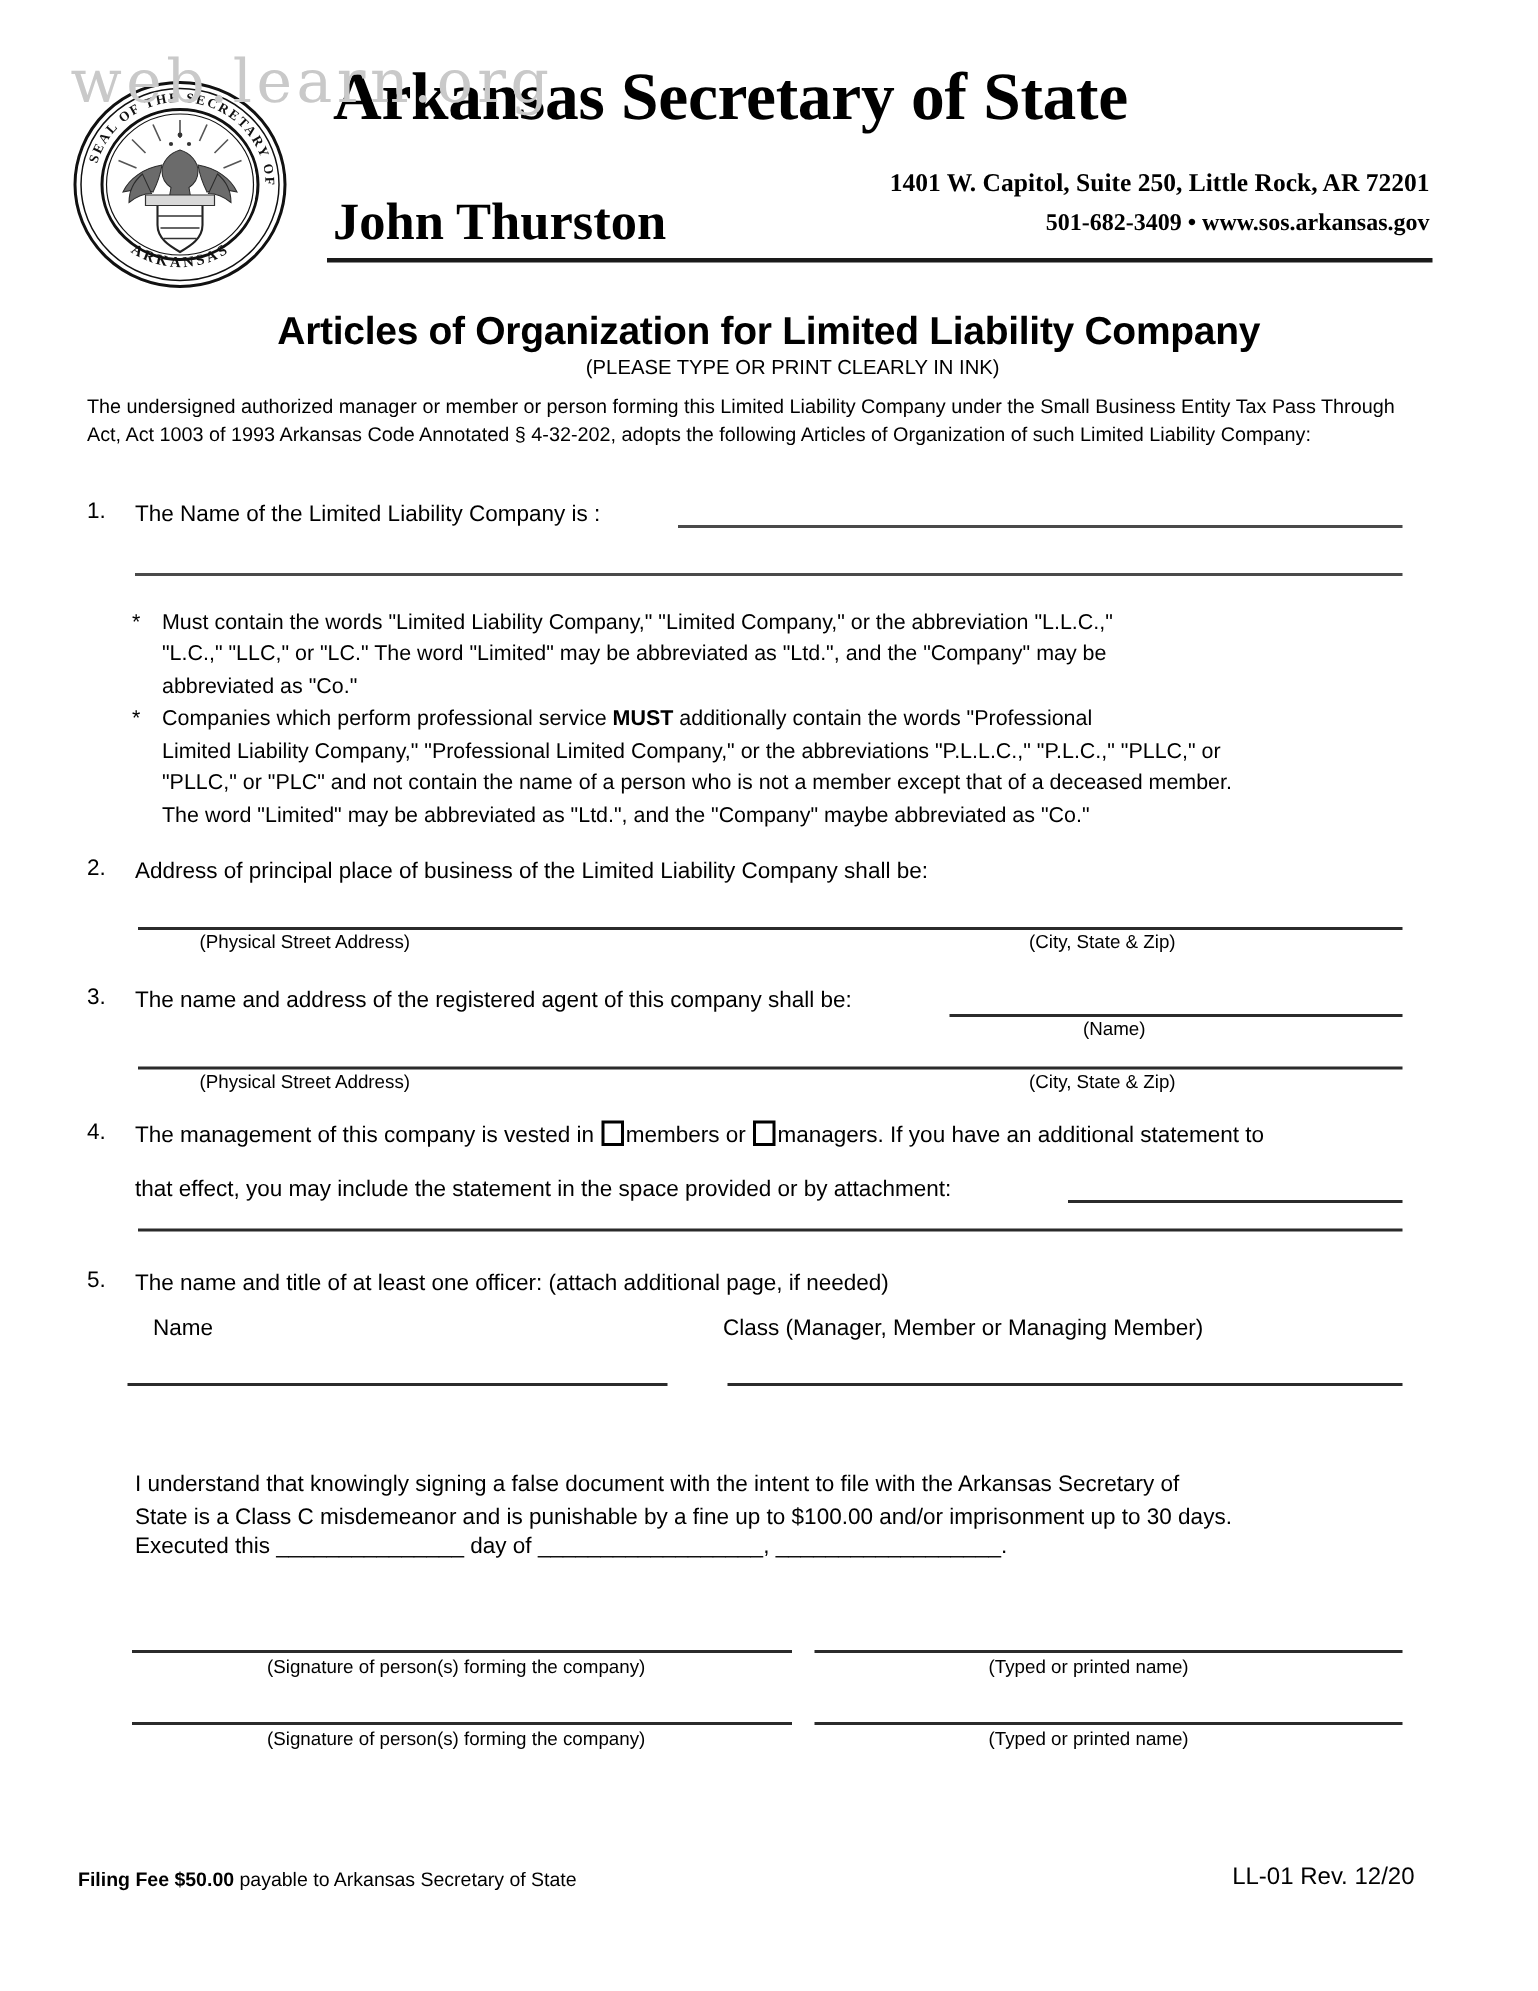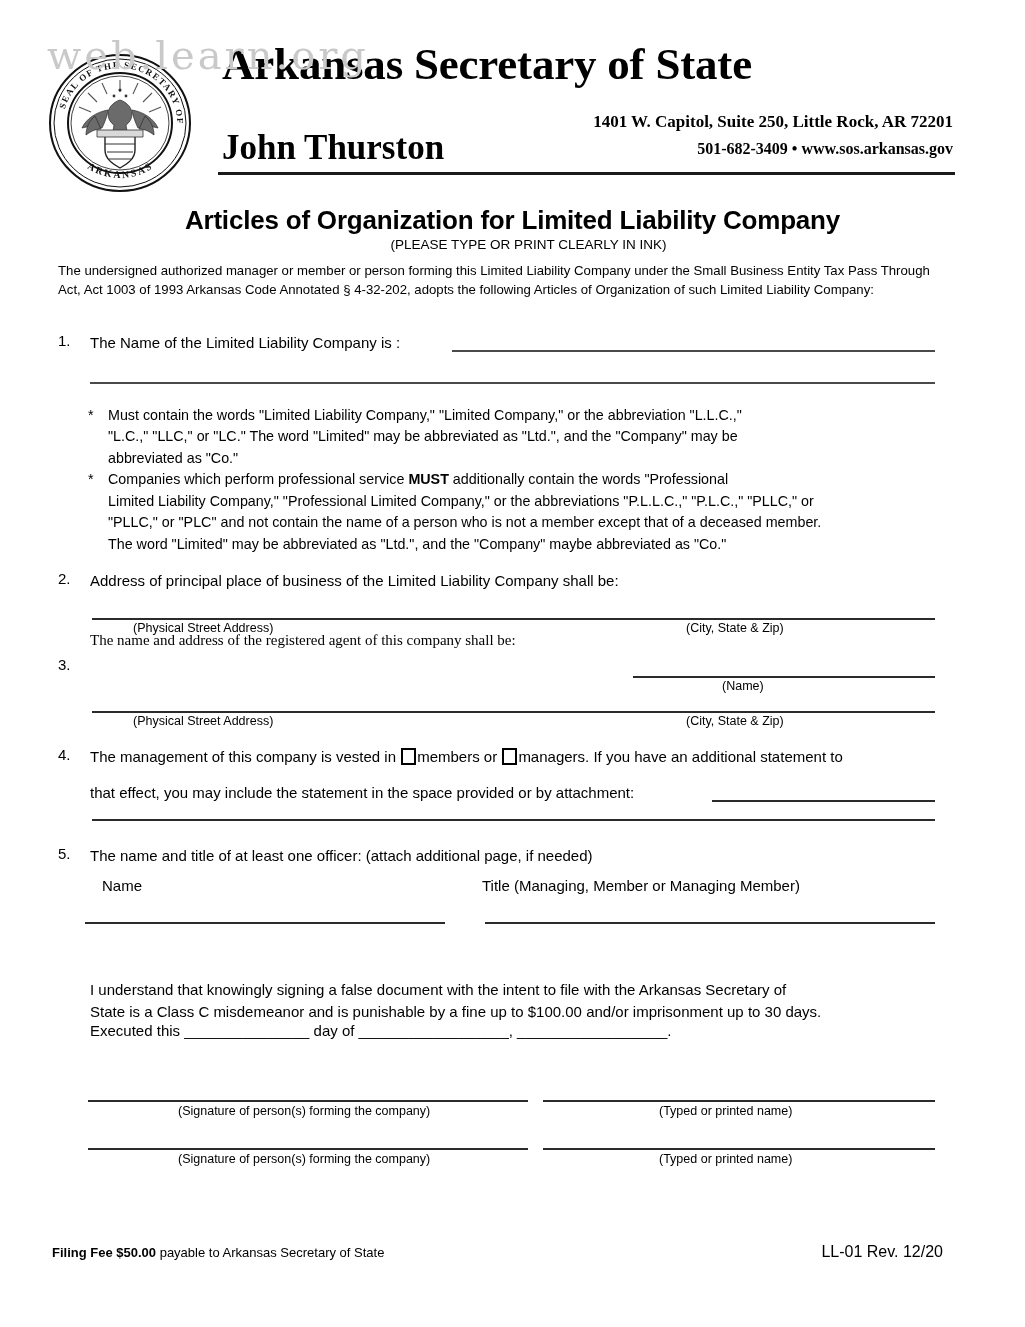--- a/index.html
+++ b/index.html
@@ -317,37 +317,37 @@
     </div>
   </div>
 
   <div class="item-num" style="left:58px; top:570px;">2.</div>
   <div class="item-txt" style="left:90px; top:570px;">Address of principal place of business of the Limited Liability Company shall be:</div>
   <div class="rule dark" style="left:92px; top:618px; width:843px;"></div>
   <div class="cap" style="left:133px; top:621px;">(Physical Street Address)</div>
   <div class="cap" style="left:686px; top:621px;">(City, State &amp; Zip)</div>
 
   <div class="item-num" style="left:58px; top:656px;">3.</div>
-  <div class="item-txt" style="left:90px; top:629px;font-family:Liberation Serif, serif;">The name and address of the registered agent of this company shall be:</div>
+  <div class="item-txt" style="left:90px; top:656px;">The name and address of the registered agent of this company shall be:</div>
   <div class="rule dark" style="left:633px; top:676px; width:302px;"></div>
   <div class="cap" style="left:722px; top:679px;">(Name)</div>
   <div class="rule dark" style="left:92px; top:711px; width:843px;"></div>
   <div class="cap" style="left:133px; top:714px;">(Physical Street Address)</div>
   <div class="cap" style="left:686px; top:714px;">(City, State &amp; Zip)</div>
 
   <div class="item-num" style="left:58px; top:746px;">4.</div>
   <div class="item-txt" style="left:90px; top:746px;"><span>The management of this company is vested in</span>&nbsp;<span class="cb"></span><span>members or</span>&nbsp;<span class="cb"></span><span>managers. If you have an additional statement to</span></div>
   <div class="item-txt" style="left:90px; top:782px;">that effect, you may include the statement in the space provided or by attachment:</div>
   <div class="rule dark" style="left:712px; top:800px; width:223px;"></div>
   <div class="rule dark" style="left:92px; top:819px; width:843px;"></div>
 
   <div class="item-num" style="left:58px; top:845px;">5.</div>
   <div class="item-txt" style="left:90px; top:845px;">The name and title of at least one officer: (attach additional page, if needed)</div>
   <div class="item-txt" style="left:90px; top:875px;margin-left:12px;">Name</div>
-  <div class="item-txt" style="left:482px; top:875px;">Title (Managing, Member or Managing Member)</div>
+  <div class="item-txt" style="left:482px; top:875px;">Class (Manager, Member or Managing Member)</div>
   <div class="rule dark" style="left:85px; top:922px; width:360px;"></div>
   <div class="rule dark" style="left:485px; top:922px; width:450px;"></div>
 
   <div class="stmt">
     <div>I understand that knowingly signing a false document with the intent to file with the Arkansas Secretary of</div>
     <div>State is a Class C misdemeanor and is punishable by a fine up to $100.00 and/or imprisonment up to 30 days.</div>
   </div>
   <div class="executed">
     <span>Executed this</span>
     <span>_______________</span>

